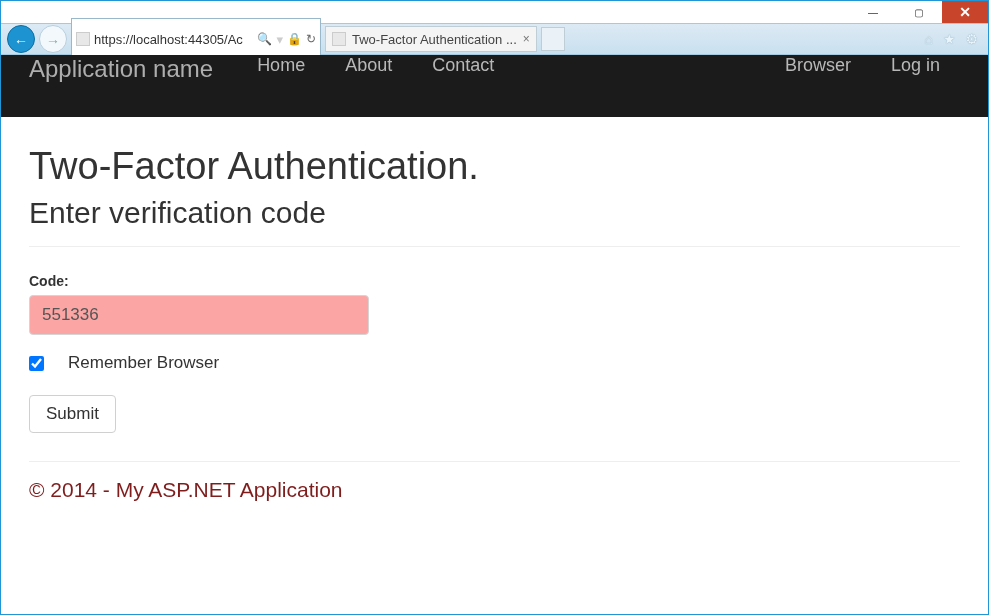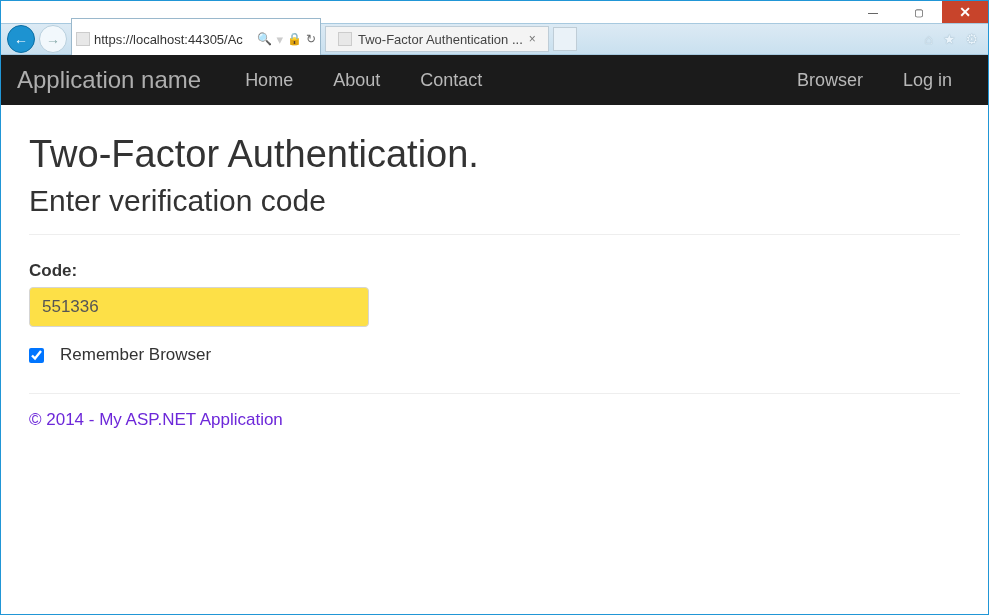--- a/index.html
+++ b/index.html
@@ -93,21 +93,21 @@
   }
   .addrbar .url { flex: 1; overflow: hidden; text-overflow: clip; }
   .addrbar .icon { color: #666; font-size: 12px; }
   .tab {
     height: 26px;
     min-width: 200px;
     background: #f4f4f4;
     border: 1px solid #bfcdd7;
     display: flex;
     align-items: center;
-    padding: 0 12px;
+    padding: 0 6px;
     gap: 6px;
     font-size: 13px;
     color: #444;
   }
   .tab .pageicon {
     width: 14px; height: 14px;
     background: #e8e8e8;
     border: 1px solid #ccc;
   }
   .tab .close { color: #777; font-size: 12px; }
@@ -128,24 +128,24 @@
   
   .viewport {
     flex: 1;
     background: #fff;
     overflow: auto;
     padding: 0 0 20px 0;
   }
   .top-navbar {
     background: #1b1b1b;
     color: #d9d9d9;
-    height: 50px;
-    display: flex;
-    align-items: center;
-    padding: 0 16px;
+    height: 62px;
+    display: flex;
+    align-items: flex-start;
+    padding: 0 28px;
   }
   .brand {
     font-size: 24px;
     color: #aeaeae;
     margin-right: 24px;
   }
   .navlink {
     color: #b8b8b8;
     font-size: 18px;
     padding: 0 20px;
@@ -167,41 +167,41 @@
     color: #333;
     margin-bottom: 16px;
   }
   hr.sep {
     border: none;
     border-top: 1px solid #eee;
     margin: 0 0 26px 0;
   }
   .form-group { margin-bottom: 18px; }
   .form-label {
-    font-size: 17px;
+    font-size: 14px;
     font-weight: bold;
     color: #333;
     margin-bottom: 6px;
     display: block;
   }
   .form-control {
     display: block;
     width: 340px;
     height: 40px;
     border: 1px solid #d5d5d5;
     border-radius: 4px;
     padding: 12px 12px;
     font-size: 17px;
     color: #555;
-    background: #fde047;
+    background: #fca5a5;
   }
   .checkbox-row {
     display: flex;
     align-items: center;
-    gap: 16px;
+    gap: 24px;
     font-size: 17px;
     margin-bottom: 22px;
   }
   .checkbox-row input[type=checkbox] {
     width: 15px; height: 15px;
   }
   .btn {
     display: inline-block;
     border: 1px solid #d0d0d0;
     background: #fff;
@@ -210,22 +210,22 @@
     padding: 8px 16px;
     border-radius: 4px;
     cursor: pointer;
   }
   hr.footer-sep {
     border: none;
     border-top: 1px solid #eee;
     margin: 28px 0 16px 0;
   }
   .footer {
-    font-size: 17px;
-    color: #6d28d9;
+    font-size: 21px;
+    color: #7f1d1d;
   }
 </style>
 </head>
 <body>
 
 <div class="window">
 
   <div class="titlebar">
     <div class="winbtn">—</div>
     <div class="winbtn">▢</div>
@@ -275,18 +275,19 @@
       <div class="form-group">
         <label class="form-label">Code:</label>
         <input type="text" class="form-control" value="551336" style="">
       </div>
 
       <div class="checkbox-row">
         <input type="checkbox" id="rb" checked="" style="">
         <label for="rb">Remember Browser</label>
       </div>
 
+      <button class="btn">Submit</button>
 
       <hr class="footer-sep">
       <div class="footer">© 2014 - My ASP.NET Application</div>
     </div>
   </div>
 </div>
 
 </body></html>

